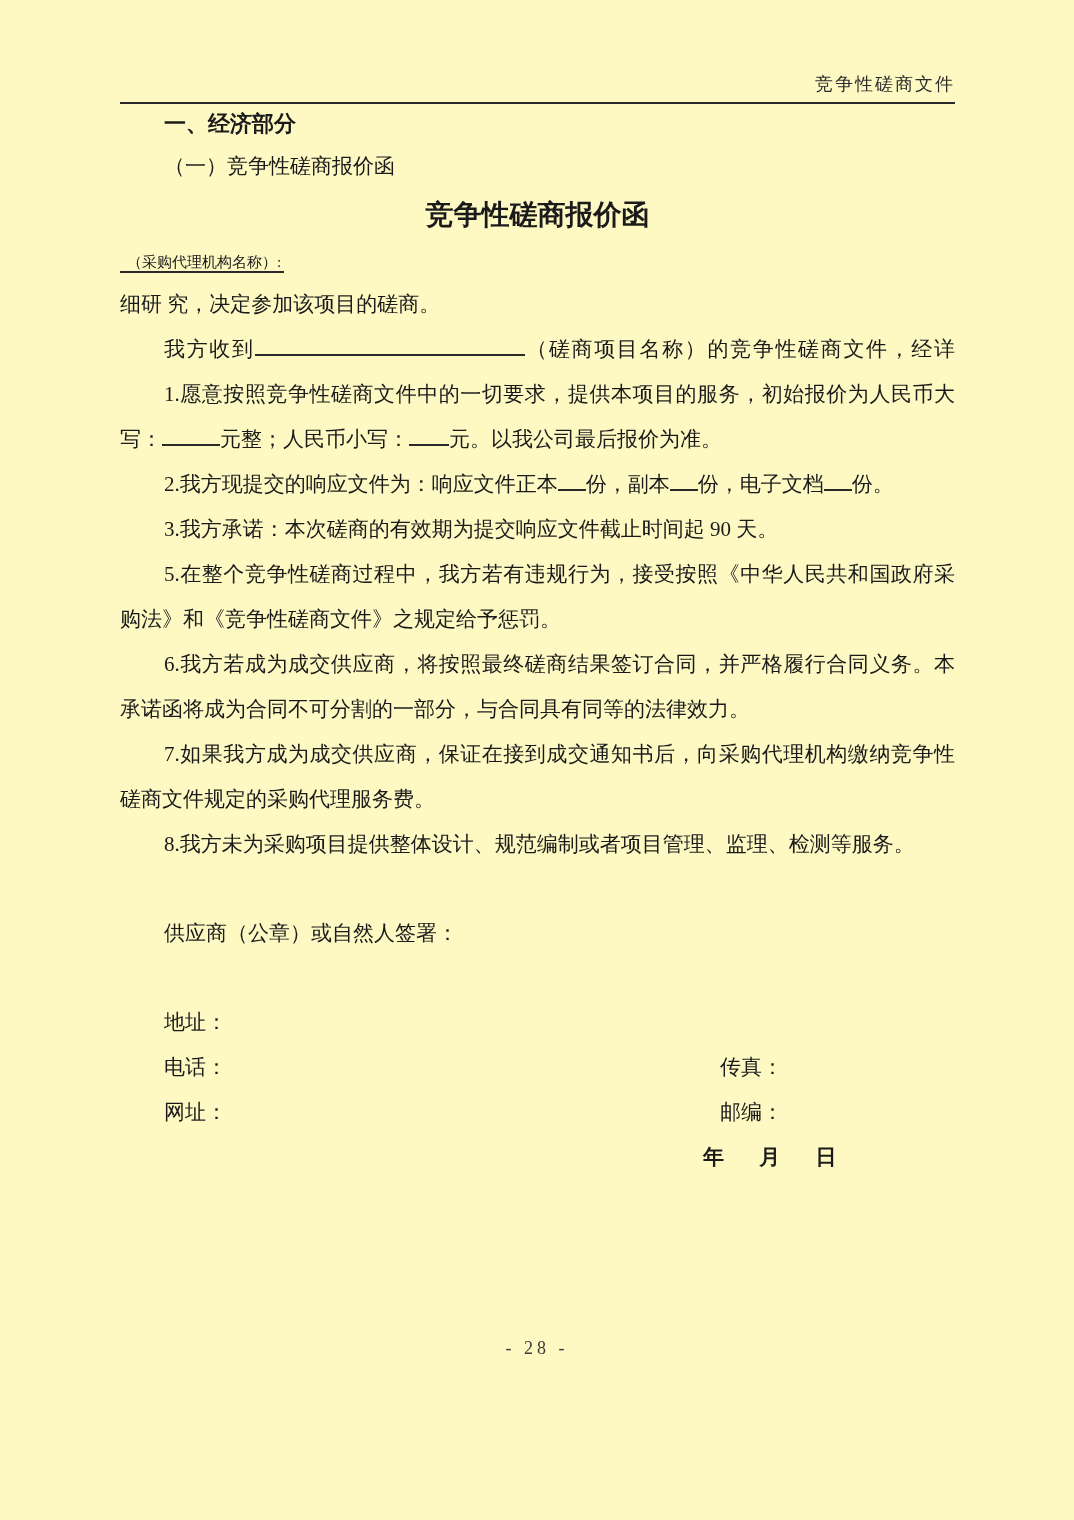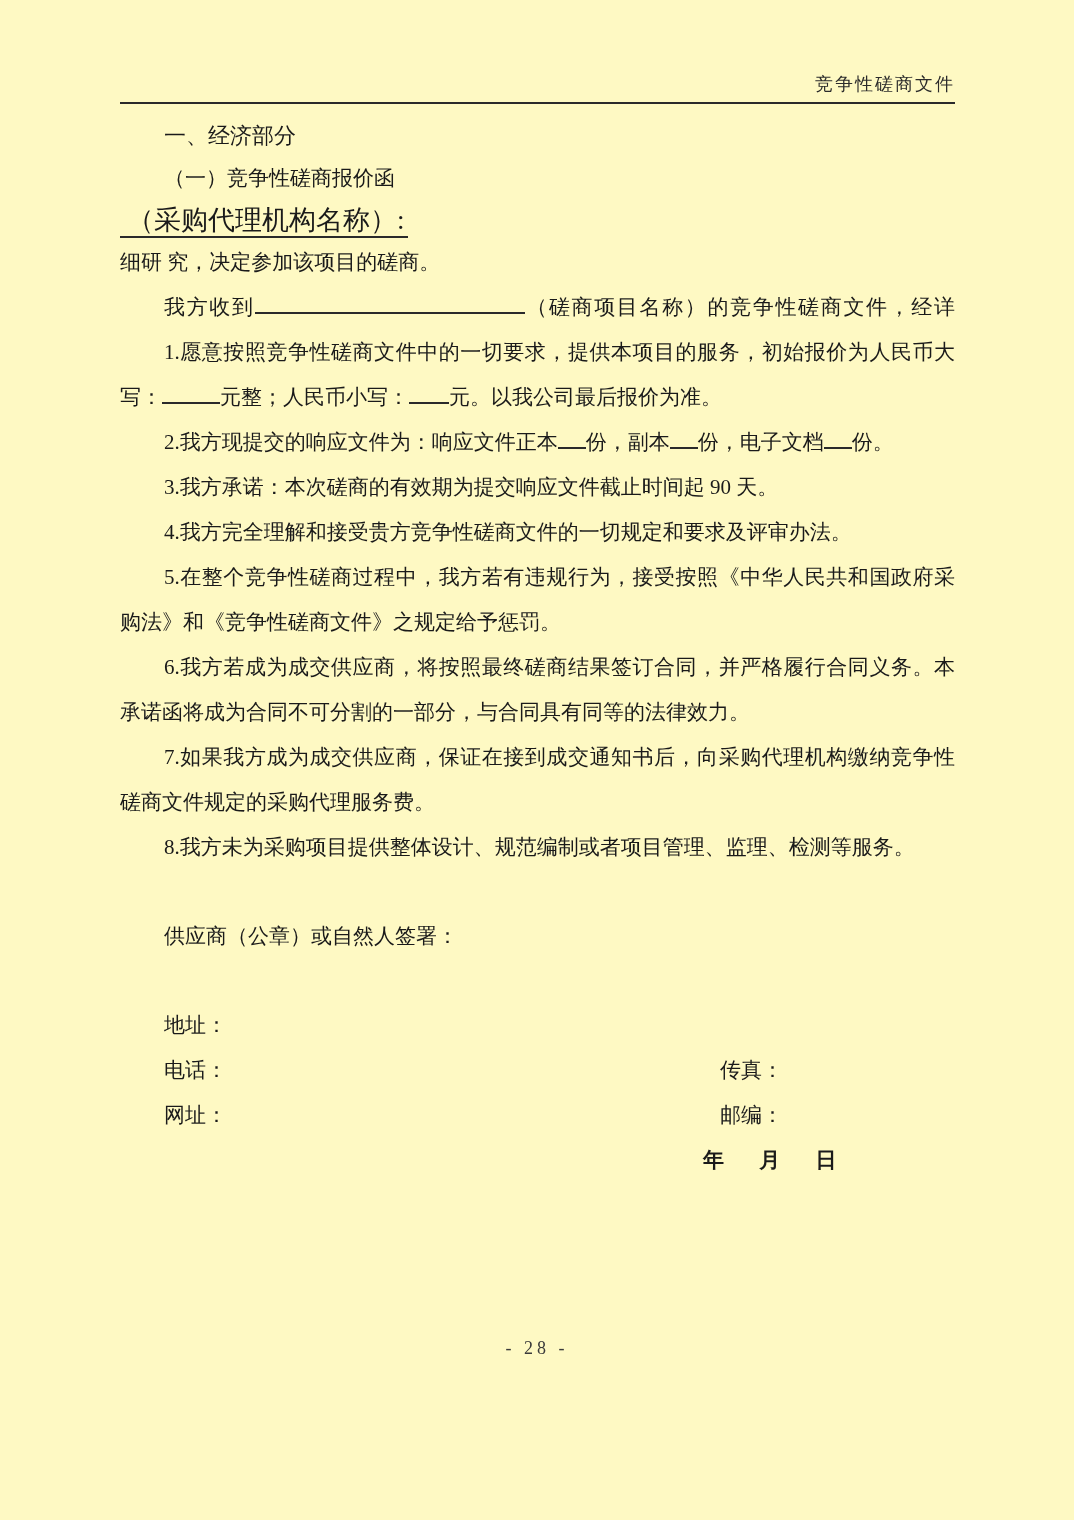--- a/index.html
+++ b/index.html
@@ -31,42 +31,42 @@
     letter-spacing: 2px;
     color: #2b2b2b;
   }
 
   
   .content {
     padding: 0 119px 0 120px;
   }
 
   .part-heading {
-    margin-top: 12px;
+    margin-top: 0;
     line-height: 40px;
     font-size: 22px;
-    font-weight: normal;
+    font-weight: bold;
     font-family: "Liberation Sans", "DejaVu Sans", sans-serif;
     text-indent: 44px;
   }
   .sub-heading {
     line-height: 44px;
     font-size: 21px;
     text-indent: 44px;
   }
   .doc-title {
     line-height: 54px;
     font-size: 28px;
     font-weight: bold;
     font-family: "Liberation Sans", "DejaVu Sans", sans-serif;
     text-align: center;
   }
   .salutation-line {
     line-height: 40px;
-    font-size: 27px;
+    font-size: 15px;
   }
   .salutation-line .u {
     border-bottom: 2px solid #2a2a2a;
     padding: 0 3px 1px 7px;
   }
 
   
   .body-lines { font-size: 21px; }
   .bline {
     height: 45px;
@@ -136,33 +136,33 @@
   <div class="page-header">
     <span class="doc-type">竞争性磋商文件</span>
   </div>
 
   <div class="content">
 
     <div class="part-heading">一、经济部分</div>
 
     <div class="sub-heading">（一）竞争性磋商报价函</div>
 
+    <div class="doc-title">竞争性磋商报价函</div>
 
     <div class="salutation-line">
       <span class="u">（采购代理机构名称）:</span>
     </div>
 
     <div class="body-lines">
         <div class="bline"><span>细研 究，决定参加该项目的磋商。</span></div>
         <div class="bline fill ind"><span>我方收到</span><span class="blank" style="width: 270px;"></span><span>（磋商项目名称）的竞争性磋商文件，经详</span></div>
         <div class="bline fill ind"><span>1.愿意按照竞争性磋商文件中的一切要求，提供本项目的服务，初始报价为人民币大</span></div>
         <div class="bline"><span>写：</span><span class="blank" style="width: 58px;"></span><span>元整；人民币小写：</span><span class="blank" style="width: 40px;"></span><span>元。以我公司最后报价为准。</span></div>
         <div class="bline ind"><span>2.我方现提交的响应文件为：响应文件正本</span><span class="blank" style="width: 28px;"></span><span>份，副本</span><span class="blank" style="width: 28px;"></span><span>份，电子文档</span><span class="blank" style="width: 28px;"></span><span>份。</span></div>
         <div class="bline ind"><span>3.我方承诺：本次磋商的有效期为提交响应文件截止时间起 90 天。</span></div>
-        <div class="bline ind"><span>4.我方完全理解和接受贵方竞争性磋商文件的一切规定和要求及评审办法。</span></div>
         <div class="bline fill ind"><span>5.在整个竞争性磋商过程中，我方若有违规行为，接受按照《中华人民共和国政府采</span></div>
         <div class="bline"><span>购法》和《竞争性磋商文件》之规定给予惩罚。</span></div>
         <div class="bline fill ind"><span>6.我方若成为成交供应商，将按照最终磋商结果签订合同，并严格履行合同义务。本</span></div>
         <div class="bline"><span>承诺函将成为合同不可分割的一部分，与合同具有同等的法律效力。</span></div>
         <div class="bline fill ind"><span>7.如果我方成为成交供应商，保证在接到成交通知书后，向采购代理机构缴纳竞争性</span></div>
         <div class="bline"><span>磋商文件规定的采购代理服务费。</span></div>
         <div class="bline ind"><span>8.我方未为采购项目提供整体设计、规范编制或者项目管理、监理、检测等服务。</span></div>
       </div>
 
     <div class="sig">

